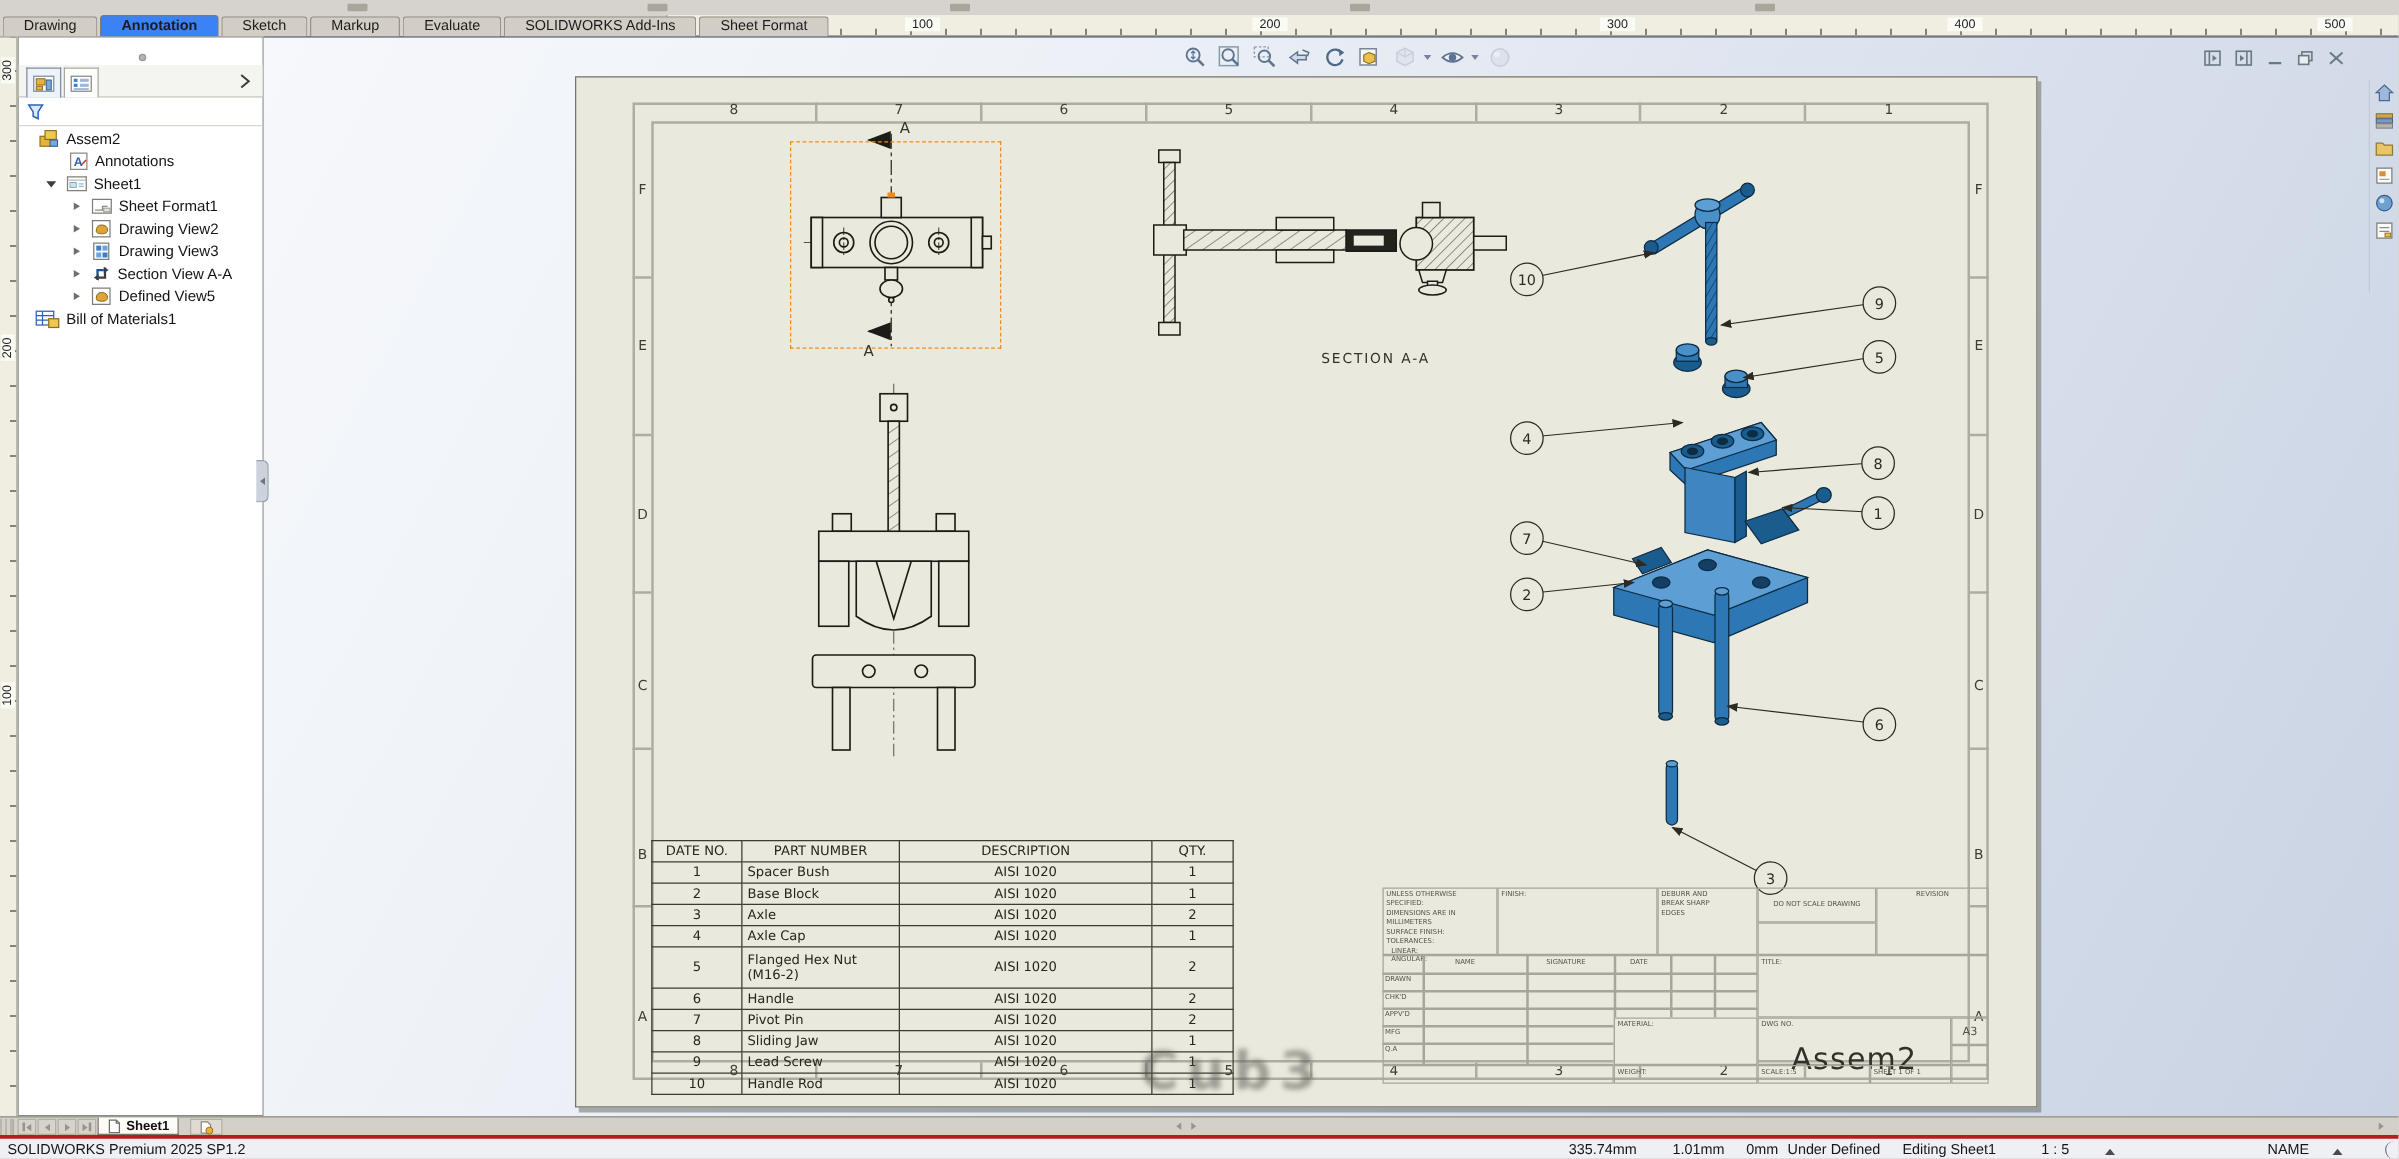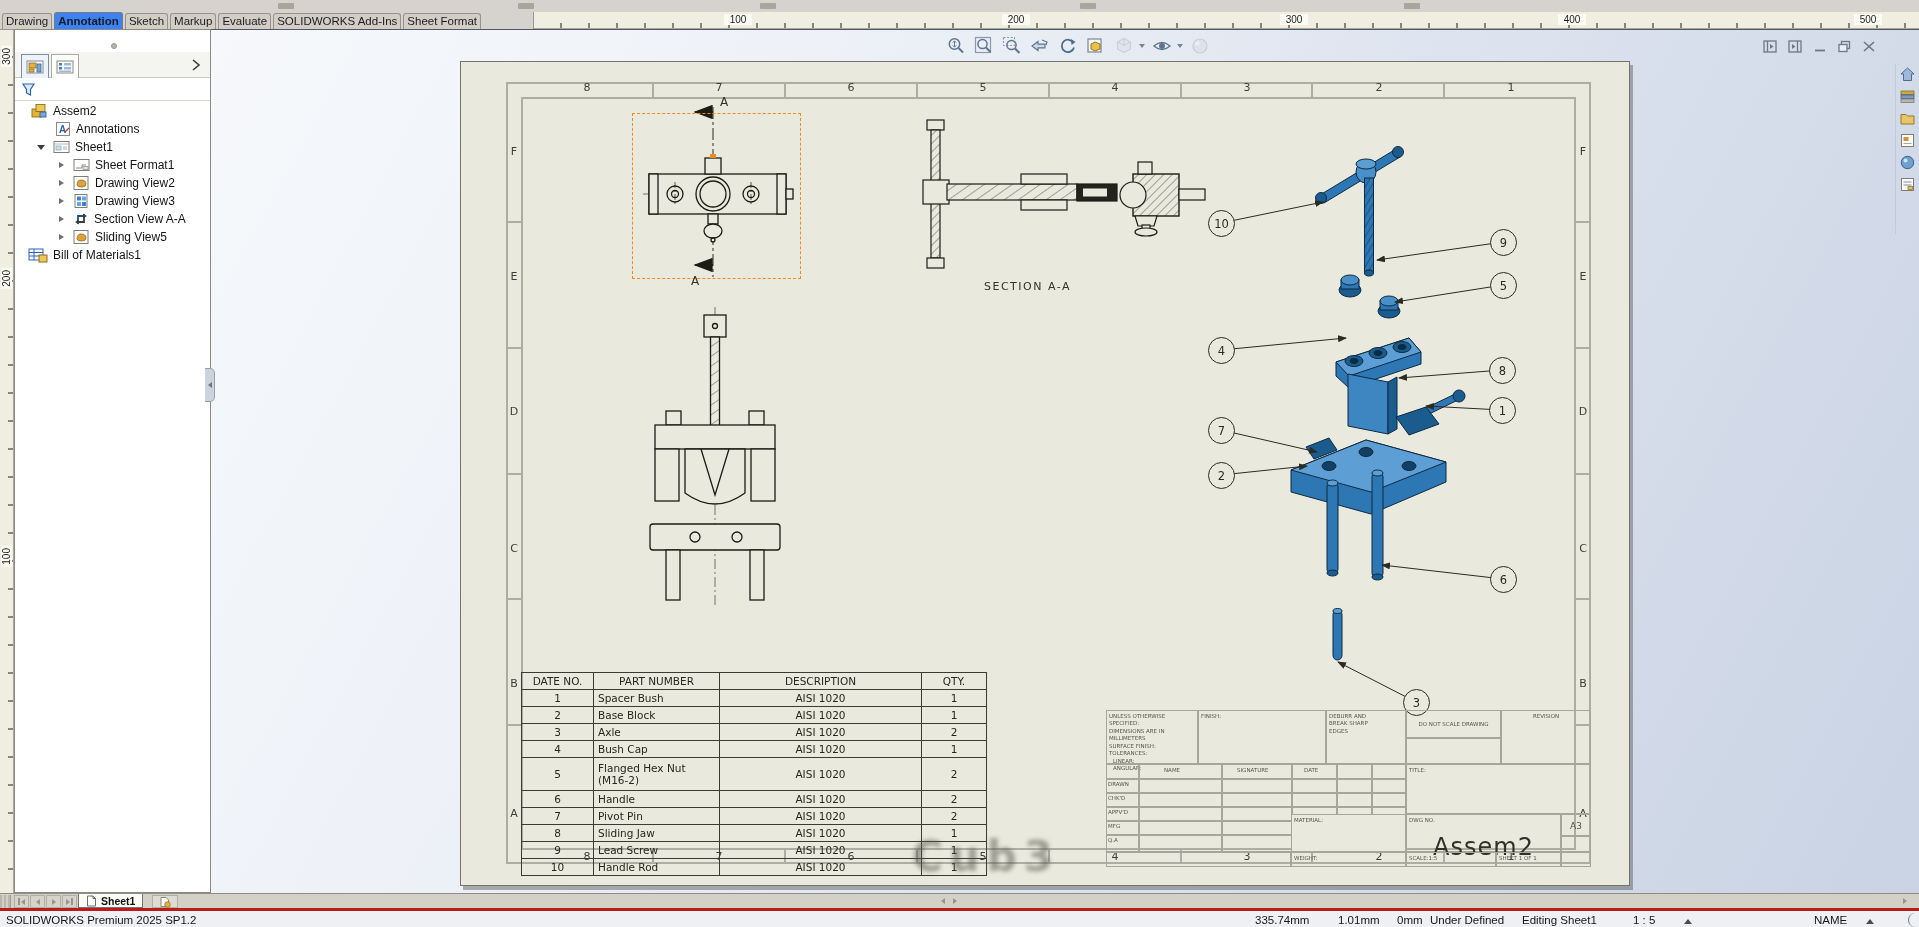--- a/index.html
+++ b/index.html
@@ -4,21 +4,21 @@
 <style>
   *{box-sizing:border-box;margin:0;padding:0}
   html,body{background:#d6d3ce}
   #app{position:relative;width:1919px;height:927px;background:#d6d3ce;font-family:"Liberation Sans",sans-serif;overflow:hidden}
 
   
   .frag{position:absolute;top:3px;width:16px;height:6px;background:#a8a59c;border-radius:1px}
 
   
   .cmdtabs{position:absolute;left:2px;top:12px;height:17px;display:flex;align-items:flex-end;z-index:3}
-  .ctab{height:16px;line-height:15px;padding:0 3px;font-size:11.5px;color:#1c1c1c;background:#d2cec6;border:1px solid #97938b;border-bottom:none;border-radius:3px 3px 0 0;margin-right:2px;white-space:nowrap}
+  .ctab{height:16px;line-height:15px;padding:0 16px;font-size:11.5px;color:#1c1c1c;background:#d2cec6;border:1px solid #97938b;border-bottom:none;border-radius:3px 3px 0 0;margin-right:2px;white-space:nowrap}
   .ctab.active{background:#3b82f6;font-weight:bold;height:17px;line-height:16px;border-color:#7e7a72}
 
   
   .hruler{position:absolute;left:533px;top:12px;width:1386px;height:17px;background:#f0eee1;border-left:1px solid #9a988e;box-shadow:inset 0 -1px 0 #a9a79c}
   .hruler .ticks{position:absolute;left:0;right:0;bottom:1px;height:5px;background:repeating-linear-gradient(to right,transparent 0 26px,#85837a 26px 28px)}
   .hlab{position:absolute;top:2px;width:28px;text-align:center;font-size:10px;color:#23231f;background:#fbfbf5}
   .vruler{position:absolute;left:0;top:29px;width:14px;height:864px;background:#f0eee1;border-top:1px solid #9a988e;box-shadow:inset -1px 0 0 #a9a79c}
   .vruler .ticks{position:absolute;top:0;bottom:0;right:1px;width:5px;background:repeating-linear-gradient(to bottom,transparent 0 26px,#85837a 26px 28px)}
   .vlab{position:absolute;left:1px;font-size:10px;color:#23231f;background:#fbfbf5;writing-mode:vertical-rl;transform:rotate(180deg);padding:2px 0}
 
@@ -215,21 +215,21 @@
           <path d="M6,8.5 L2,11 L6,13.5 Z" fill="#3c3c3c"></path>
         </svg>
       <span class="lbl">Section View A-A</span>
     </div>
     <div class="trow" style="top:198px">
       <span class="exp-c" style="margin-left:44px"></span>
       <svg class="ticon" style="margin-left:9px" width="17" height="16">
           <rect x="1" y="1.5" width="14" height="13" fill="#ffffff" stroke="#7e7e78"></rect>
           <path d="M4,10 q0,-5 4,-5 q5,0 5,4 q0,3 -4,3 q-5,0 -5,-2 z" fill="#e0a23a" stroke="#8a6d1f" stroke-width="0.8"></path>
         </svg>
-      <span class="lbl">Sliding View5</span>
+      <span class="lbl">Defined View5</span>
     </div>
     <div class="trow" style="top:216px">
       <svg class="ticon" style="margin-left:13px" width="20" height="16">
           <rect x="1" y="2" width="14" height="11" fill="#ffffff" stroke="#2a62b8"></rect>
           <line x1="1" y1="5.5" x2="15" y2="5.5" stroke="#2a62b8"></line>
           <line x1="1" y1="9" x2="15" y2="9" stroke="#2a62b8"></line>
           <line x1="6" y1="2" x2="6" y2="13" stroke="#2a62b8"></line>
           <rect x="11" y="8" width="8" height="7" fill="#f0c84f" stroke="#8a6d1f"></rect>
         </svg>
       <span class="lbl">Bill of Materials1</span>
@@ -559,21 +559,21 @@
           <line x1="1042" y1="517" x2="921" y2="503" marker-end="url(#arr)"></line>
           <line x1="955" y1="640" x2="877" y2="600" marker-end="url(#arr)"></line>
         </g>
       </svg>
 
       <div class="selbox"></div>
 
       <div class="dtext" style="left:256px;top:33px;width:14px;text-align:center;font-size:12px">A</div>
       <div class="dtext" style="left:227px;top:212px;width:14px;text-align:center;font-size:12px">A</div>
 
-      <div class="dtext" style="left:523px;top:218px;width:160px;text-align:left;font-size:11px;letter-spacing:1.5px">SECTION A-A</div>
+      <div class="dtext" style="left:523px;top:218px;width:160px;text-align:right;font-size:11px;letter-spacing:1.5px">SECTION A-A</div>
 
       <div class="balloon" style="left:747px;top:148px">10</div>
       <div class="balloon" style="left:1029px;top:167px">9</div>
       <div class="balloon" style="left:1029px;top:210px">5</div>
       <div class="balloon" style="left:747px;top:275px">4</div>
       <div class="balloon" style="left:1028px;top:295px">8</div>
       <div class="balloon" style="left:1028px;top:335px">1</div>
       <div class="balloon" style="left:747px;top:355px">7</div>
       <div class="balloon" style="left:747px;top:400px">2</div>
       <div class="balloon" style="left:1029px;top:504px">6</div>
@@ -606,21 +606,21 @@
               <td>1</td>
             </tr>
         <tr>
               <td>3</td>
               <td class="pn">Axle</td>
               <td>AISI 1020</td>
               <td>2</td>
             </tr>
         <tr>
               <td>4</td>
-              <td class="pn">Bush Cap</td>
+              <td class="pn">Axle Cap</td>
               <td>AISI 1020</td>
               <td>1</td>
             </tr>
         <tr class="tall">
               <td>5</td>
               <td class="pn">Flanged Hex Nut (M16-2)</td>
               <td>AISI 1020</td>
               <td>2</td>
             </tr>
         <tr>

